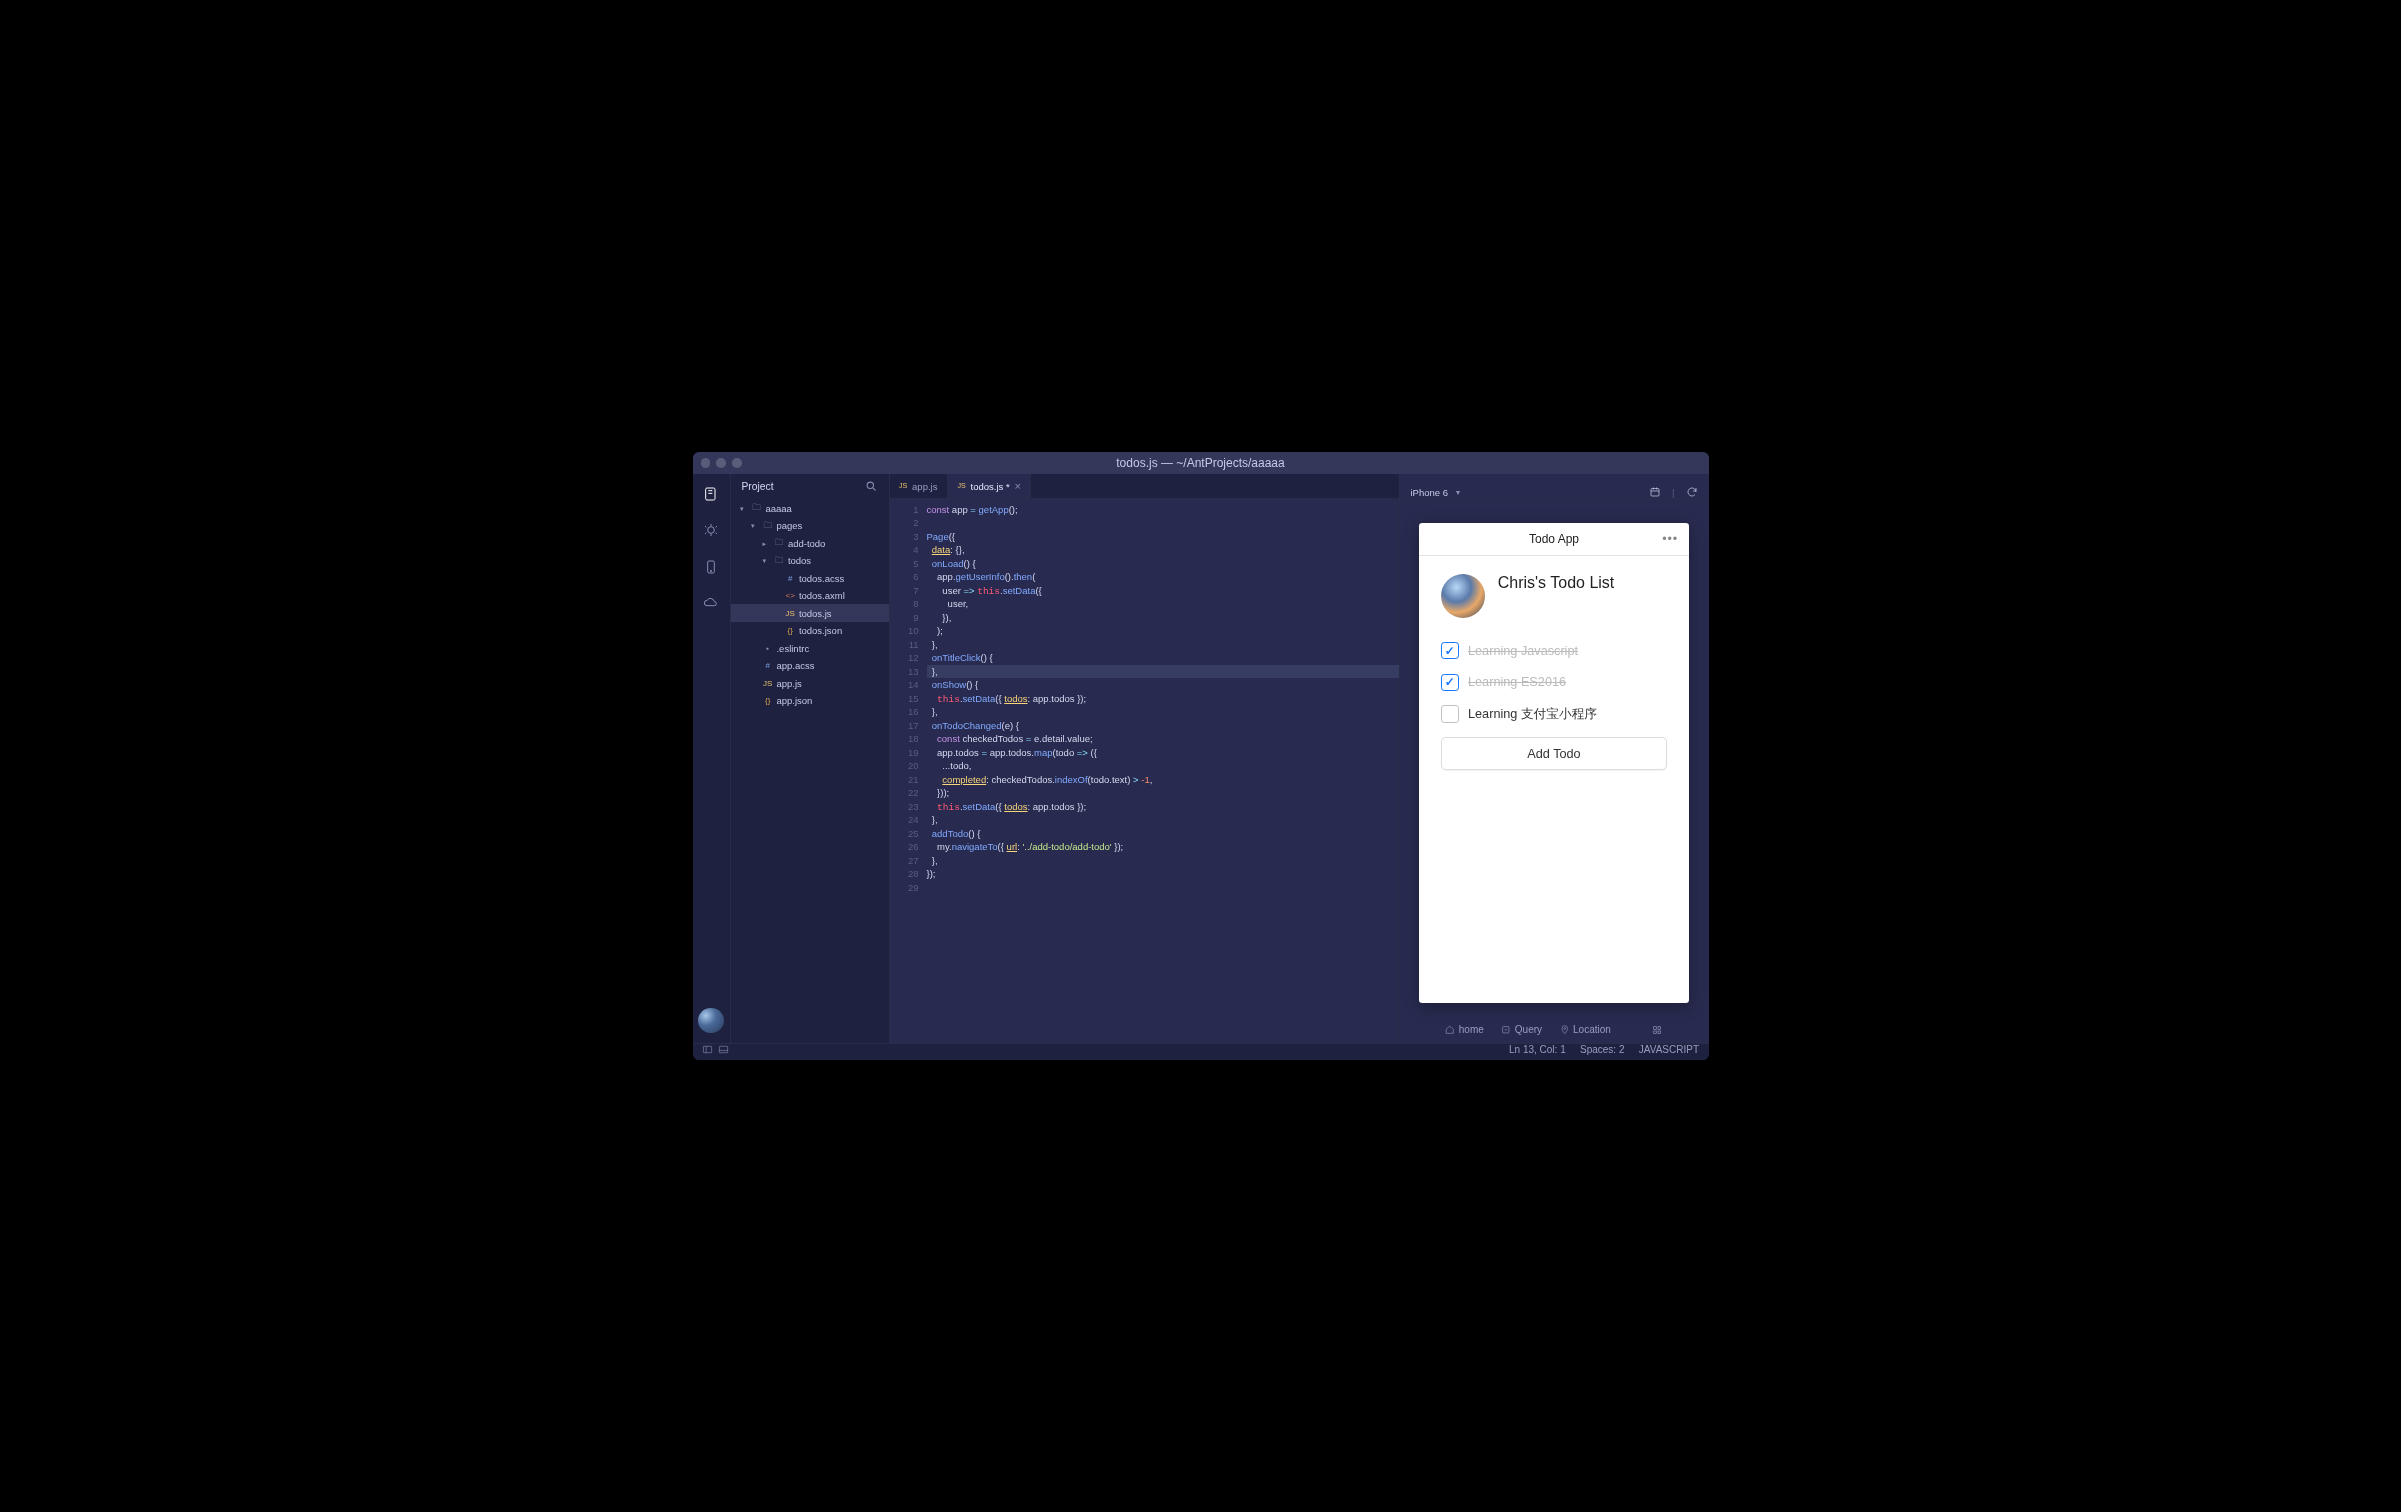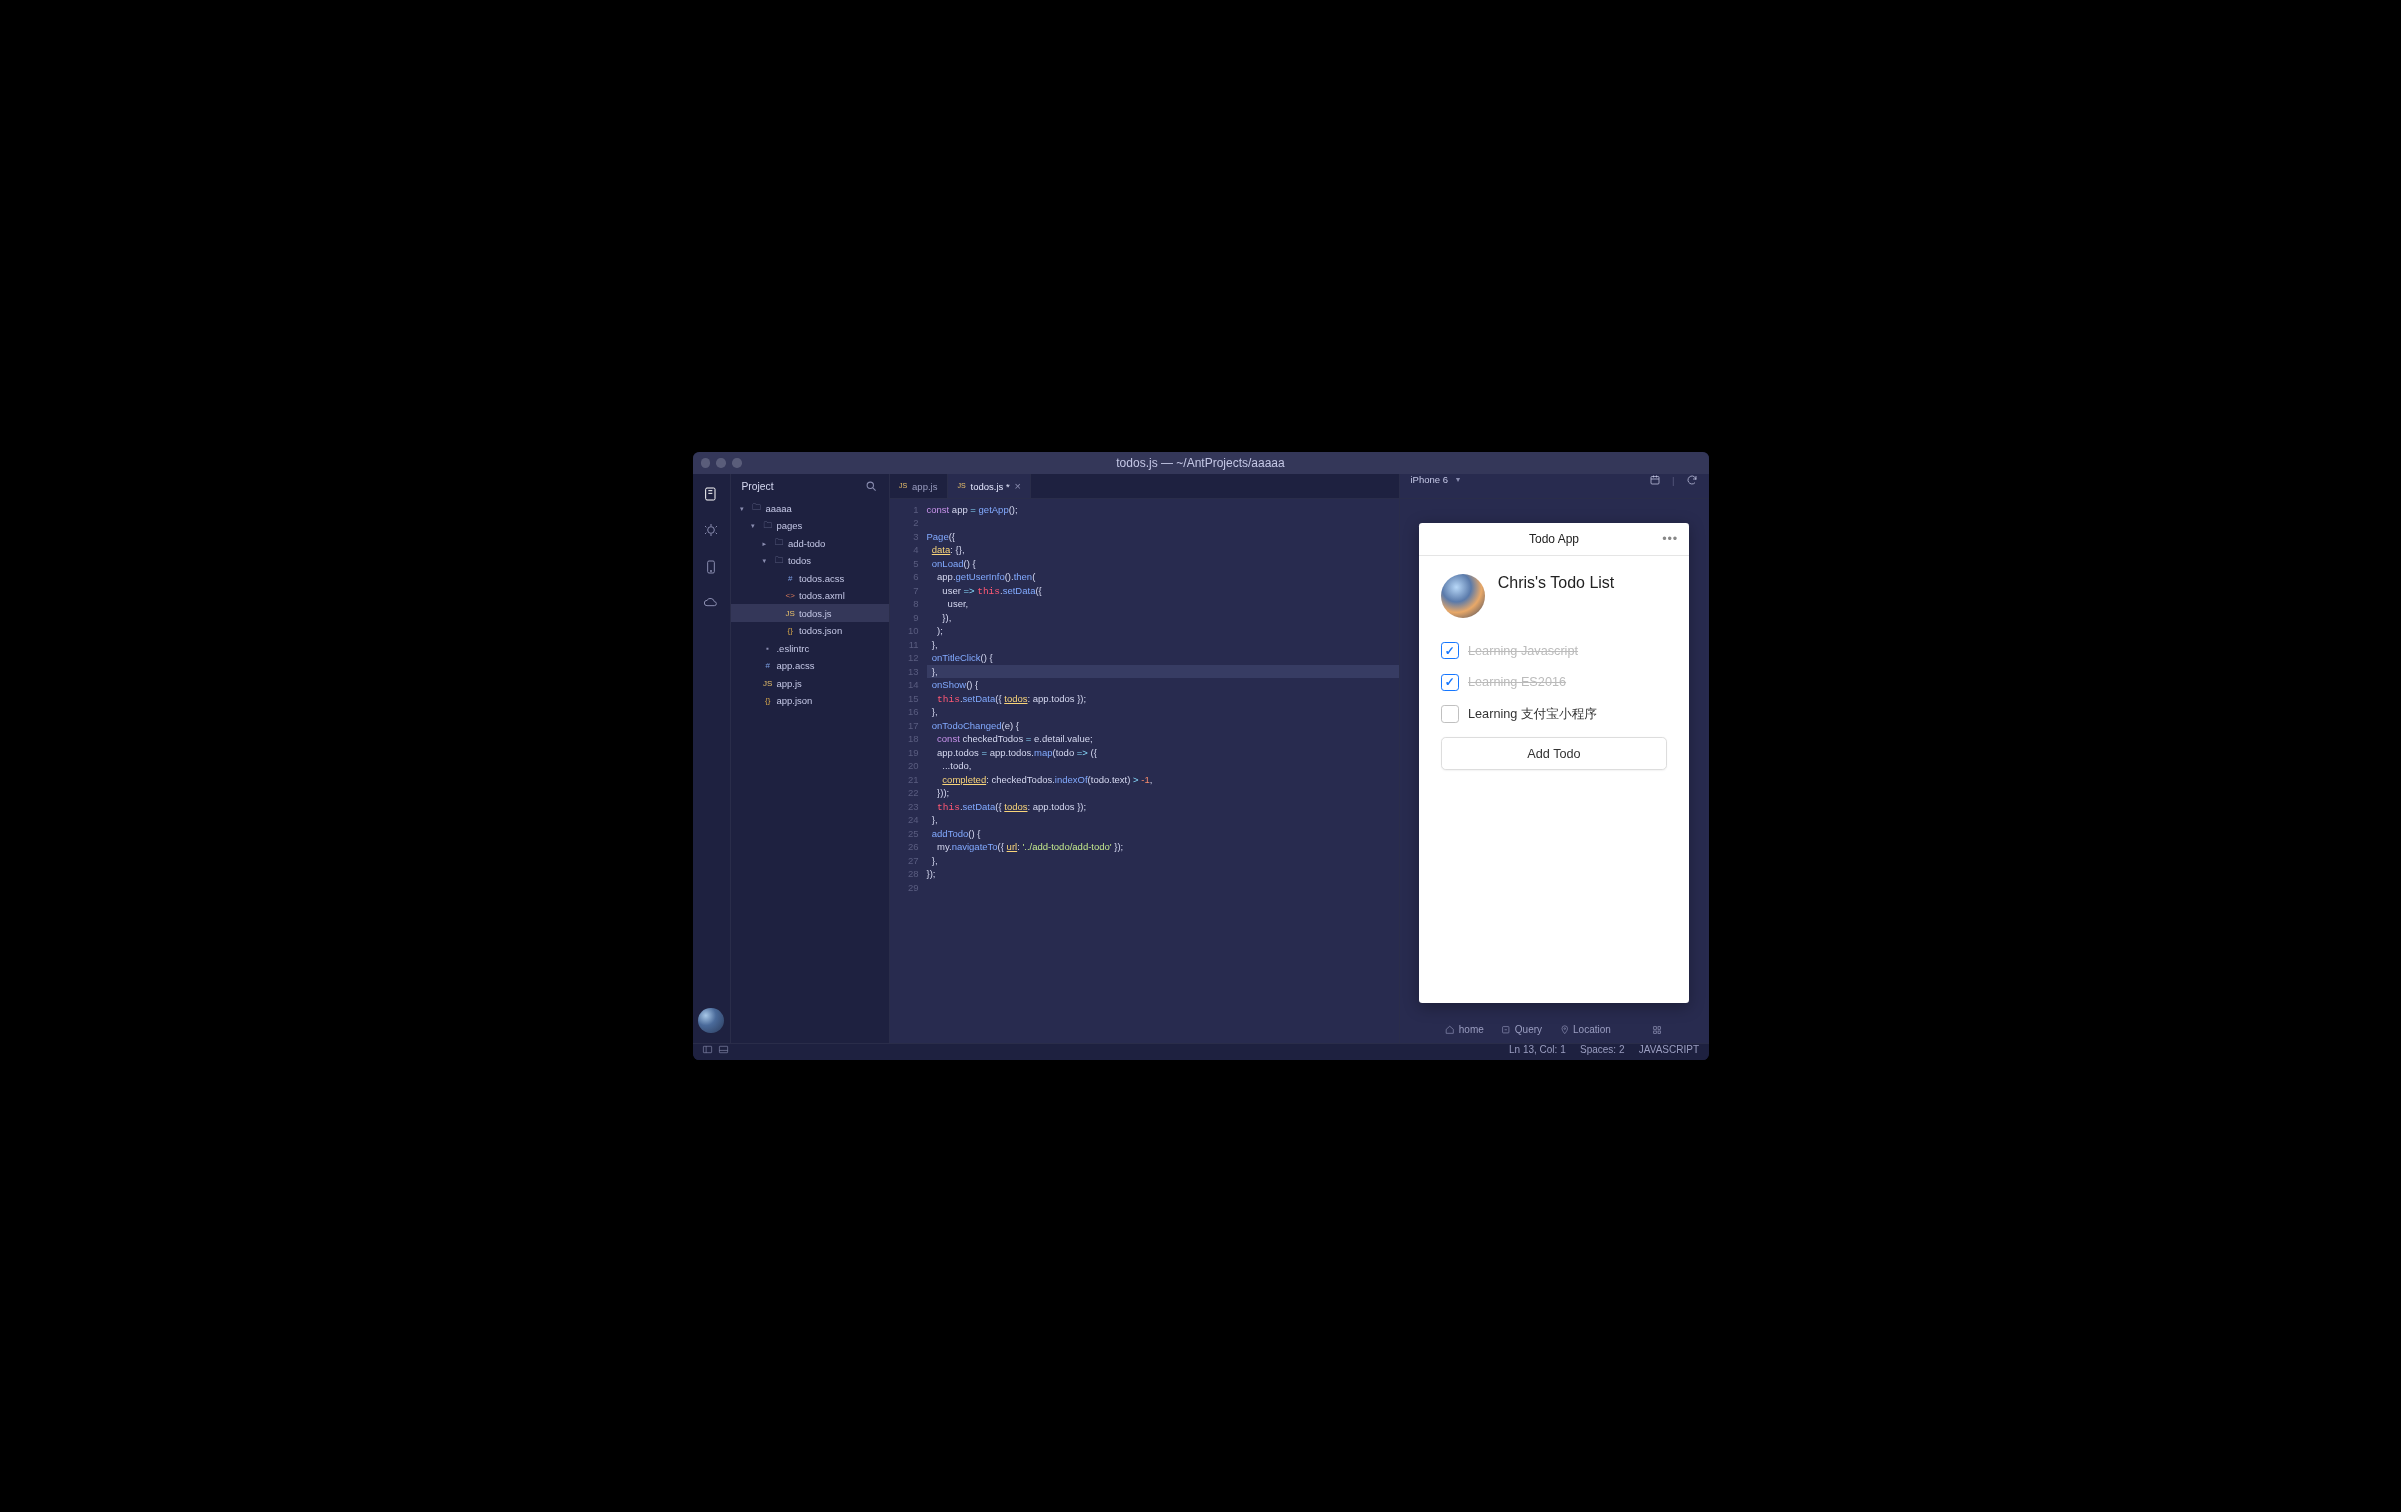--- a/index.html
+++ b/index.html
@@ -40,21 +40,21 @@
 .ln.hl { background:rgba(100,110,160,.25); }
 .kw { color:#c792ea; }
 .fn { color:#82aaff; }
 .str { color:#c3e88d; }
 .this { color:#ff5874;font-family:Liberation Mono, monospace; }
 .op { color:#89ddff; }
 .id { color:#d5d8f0; }
 .prop { color:#f9d57a;text-decoration:underline; }
 .num { color:#f78c6c; }
 .preview { width:310px; background:#282b4f; display:flex; flex-direction:column; border-left:0.8px solid #2a2d4a; }
-.preview-hdr { height:25.4px; display:flex; align-items:flex-start; justify-content:space-between; padding:0 11px; color:#c5c8e6; font-size:9.5px; border-bottom:0.8px solid #2a2d4a; }
+.preview-hdr { height:25.4px; display:flex; align-items:flex-end; justify-content:space-between; padding:0 11px; color:#c5c8e6; font-size:9.5px; border-bottom:0.8px solid #2a2d4a; }
 .dev-sel { display:flex; align-items:center; gap:6.4px; cursor:pointer; }
 .chev { font-size:7.1px; color:#8a8db0; }
 .preview-acts { display:flex; gap:11px; align-items:center; }
 .preview-acts svg { width:12px; height:12px; stroke:#c5c8e6; fill:none; stroke-width:1.5; cursor:pointer; }
 .phone-area { flex:1; display:flex; align-items:flex-start; justify-content:center; padding:24px 0 8px; }
 .phone { width:270px; height:480px; background:#fff; border-radius:3.2px; overflow:hidden; display:flex; flex-direction:column; box-shadow:0 3.2px 16px rgba(0,0,0,.3); }
 .phone-hdr { height:33px; border-bottom:0.8px solid #e5e5e5; display:flex; align-items:center; justify-content:center; position:relative; }
 .phone-title { font-size:12px; color:#222; }
 .phone-more { position:absolute; right:11px; color:#888; font-size:12.7px; letter-spacing:0.8px; cursor:pointer; }
 .phone-body { flex:1; padding:17.5px 22px; }

